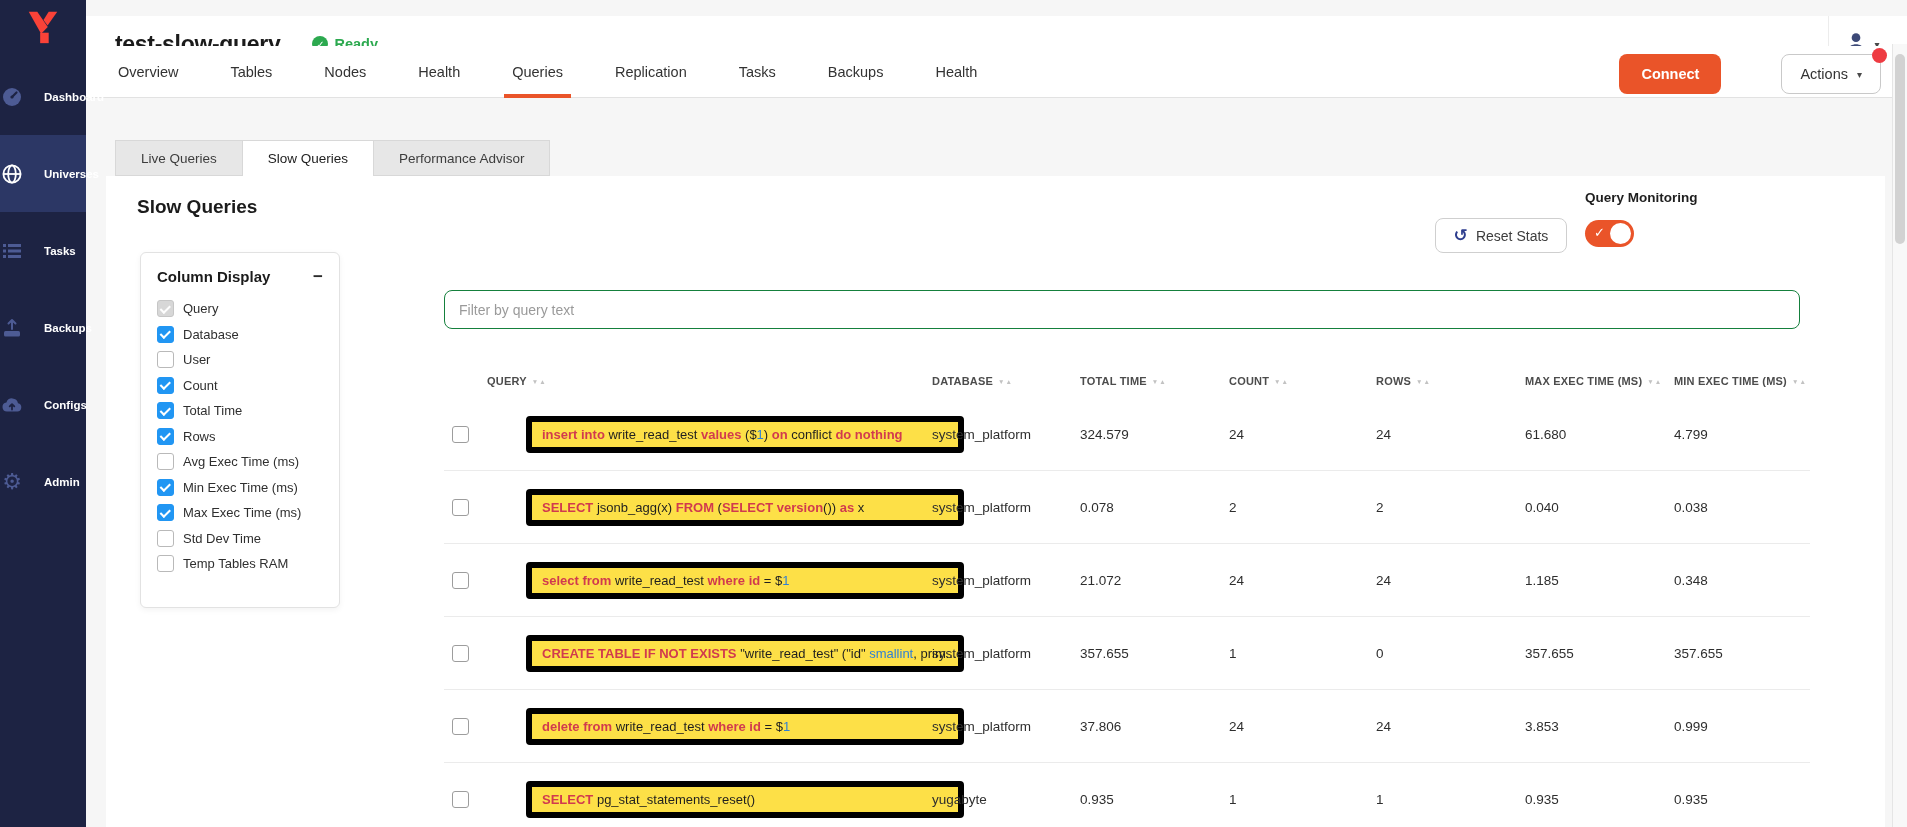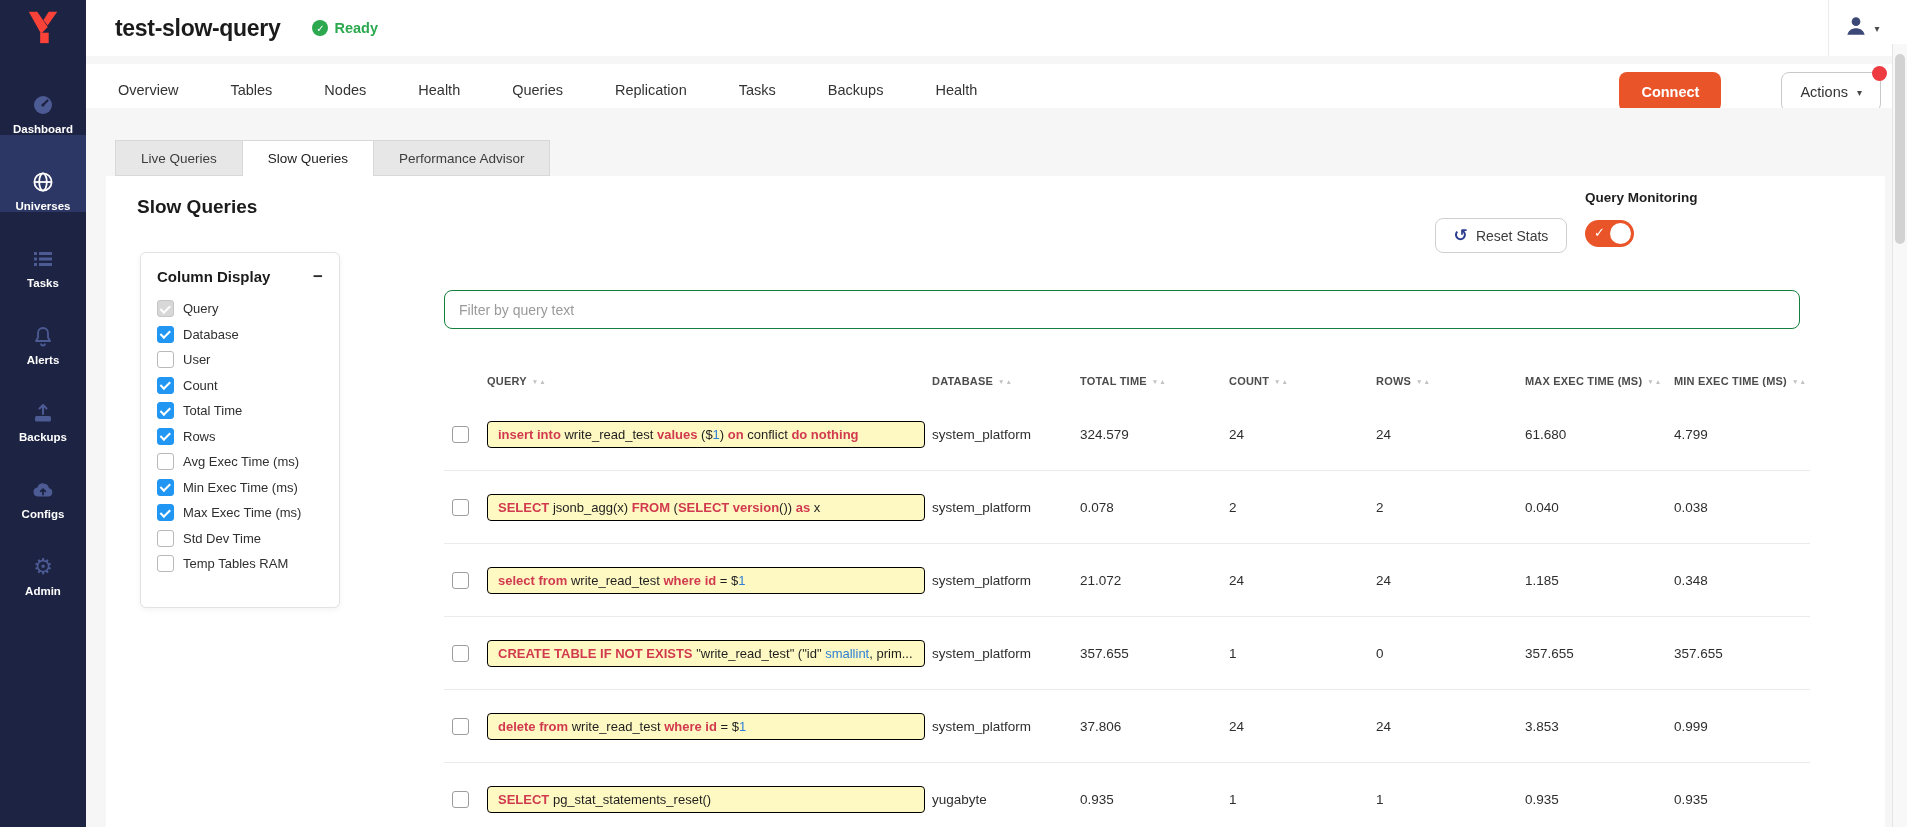--- a/index.html
+++ b/index.html
@@ -3,38 +3,38 @@
 <meta charset="utf-8">
 <style>
   * { margin:0; padding:0; box-sizing:border-box; }
   html,body { width:1907px; height:827px; overflow:hidden; }
   body { font-family:"Liberation Sans","DejaVu Sans",sans-serif; background:#f6f6f6; color:#2e2e2e; }
   .page { position:relative; width:1907px; height:827px; }
 
   
   .sidebar { position:absolute; left:0; top:0; width:86px; height:827px; background:#1d2343; z-index:5; }
   .logo { height:58px; display:flex; align-items:center; justify-content:center; cursor:pointer; }
-  .nav-item { height:77px; display:flex; flex-direction:column; align-items:center; justify-content:flex-end; gap:6px; color:#4d5b94; cursor:pointer; }
+  .nav-item { height:77px; display:flex; flex-direction:row; align-items:center; justify-content:flex-start; gap:20px; color:#4d5b94; cursor:pointer; }
   .nav-item.active { background:#2c3765; color:#ffffff; }
   .nav-label { color:#fff; font-size:11.5px; font-weight:700; }
   .nav-ico { width:24px; height:24px; display:flex; align-items:center; justify-content:center; }
   .glyph-gear { font-size:22px; line-height:1; }
 
   
   .main { position:absolute; left:86px; top:0; right:0; height:827px; }
-  .topbar { position:absolute; left:0; top:0; right:0; height:56px; background:#fff; display:flex; align-items:center;text-align:right; }
+  .topbar { position:absolute; left:0; top:16px; right:0; height:56px; background:#fff; display:flex; align-items:center;text-align:right; }
   .title { margin-left:29px; font-size:23px; font-weight:800; color:#1b1b1b; letter-spacing:-0.3px; }
   .ready { margin-left:32px; display:flex; align-items:center; gap:6px; }
   .ready-circle { width:16px; height:16px; border-radius:50%; background:#2ca94f; color:#fff; font-size:10px; font-weight:700; display:flex; align-items:center; justify-content:center; }
   .ready-label { color:#2ca94f; font-weight:700; font-size:14.5px; }
   .userbox { position:absolute; right:13px; top:0; width:66px; height:56px; border-left:1px solid #ececec; display:flex; align-items:center; justify-content:center; gap:5px; cursor:pointer; }
   .caret { font-size:10px; color:#4a4a4a; }
 
   
-  .tabbar { position:absolute; left:0; top:64px; right:0; height:52px; background:#fff; border-bottom:1px solid #e2e2e2; display:flex; align-items:stretch; padding-left:6px; }
+  .tabbar { position:absolute; left:0; top:46px; right:0; height:52px; background:#fff; border-bottom:1px solid #e2e2e2; display:flex; align-items:stretch; padding-left:6px; }
   .tab { display:flex; align-items:center; padding:0 26px; font-size:14.5px; color:#333; position:relative; cursor:pointer; }
   .tab.active::after { content:""; position:absolute; left:18px; right:18px; bottom:-1px; height:4px; background:#ea5429; }
   .tab-actions { position:absolute; right:26px; top:8px; display:flex; gap:26px;padding-left:16px; }
   .btn-connect { height:40px; padding:0 22px; background:#ea5429; color:#fff; font-weight:700; font-size:14.5px; border:none; border-radius:8px; cursor:pointer; font-family:inherit; }
   .btn-actions { height:40px; padding:0 18px; background:#fff; border:1px solid #c9c9c9; border-radius:8px; font-size:14.5px; color:#333; position:relative; display:flex; align-items:center; gap:9px; cursor:pointer; font-family:inherit;margin-left:34px; }
   .notif-dot { position:absolute; top:-7px; right:-7px; width:15px; height:15px; border-radius:50%; background:#ee3b42; }
 
   
   .content { position:absolute; left:0; top:108px; right:0; bottom:0; background:#f6f6f6; }
   .subtabs { position:absolute; left:29px; top:32px; height:36px; display:flex; z-index:3; }
@@ -75,21 +75,21 @@
   .cell { font-size:13.5px; color:#2e2e2e; }
   .hrow>:nth-child(1), .trow>:nth-child(1) { width:43px; flex:none; }
   .hrow>:nth-child(2), .trow>:nth-child(2) { width:445px; flex:none; }
   .hrow>:nth-child(3), .trow>:nth-child(3) { width:148px; flex:none; }
   .hrow>:nth-child(4), .trow>:nth-child(4) { width:149px; flex:none; }
   .hrow>:nth-child(5), .trow>:nth-child(5) { width:147px; flex:none; }
   .hrow>:nth-child(6), .trow>:nth-child(6) { width:149px; flex:none; }
   .hrow>:nth-child(7), .trow>:nth-child(7) { width:149px; flex:none; }
   .hrow>:nth-child(8), .trow>:nth-child(8) { width:136px; flex:none; }
   .rowcb { width:17px; height:17px; border:1px solid #9d9d9d; border-radius:3px; background:#fff; display:block; margin-left:8px; cursor:pointer; }
-  .qbox { width:438px; border:1px solid #000000; border-radius:4px; background:#fef9c3; padding:5px 10px; font-size:13px; white-space:pre; overflow:hidden; cursor:pointer; }
+  .qbox { width:438px; border:6px solid #000000; border-radius:4px; background:#fde047; padding:5px 10px; font-size:13px; white-space:pre; overflow:hidden; cursor:pointer;margin-left:39px; }
   .tok.kw  { color:#d13a4e; font-weight:700; }
   .tok.pl  { color:#1f1f1f; }
   .tok.num { color:#2f7fd6; }
   .tok.typ { color:#2f7fd6; }
 
   
   .scrollbar { position:absolute; right:0; top:44px; bottom:0; width:15px; background:#f8f8f8; border-left:1px solid #e5e5e5; }
   .scroll-thumb { position:absolute; left:2px; right:2px; top:10px; height:190px; background:#d2d2d2; border-radius:6px; cursor:pointer; }
 </style>
 </head>
@@ -137,29 +137,20 @@
             <rect x="8" y="5" width="13" height="3"></rect>
             <rect x="3" y="10.5" width="3" height="3"></rect>
             <rect x="8" y="10.5" width="13" height="3"></rect>
             <rect x="3" y="16" width="3" height="3"></rect>
             <rect x="8" y="16" width="13" height="3"></rect>
           </svg>
       </span>
       <span class="nav-label">Tasks</span>
     </div>
 
-    <div class="nav-item">
-      <span class="nav-ico">
-        <svg width="24" height="24" viewBox="0 0 24 24" fill="none" stroke="currentColor" stroke-width="1.8" stroke-linejoin="round">
-            <path d="M12 4a5 5 0 0 0-5 5v4.5L5 17h14l-2-3.5V9a5 5 0 0 0-5-5z"></path>
-            <path d="M10 19.5a2 2 0 0 0 4 0"></path>
-          </svg>
-      </span>
-      <span class="nav-label">Alerts</span>
-    </div>
 
     <div class="nav-item">
       <span class="nav-ico">
         <svg width="24" height="24" viewBox="0 0 24 24">
             <path d="M12 13V4M8.5 7.5 12 4l3.5 3.5" fill="none" stroke="currentColor" stroke-width="2" stroke-linecap="round" stroke-linejoin="round"></path>
             <rect x="4" y="15" width="16" height="5.5" rx="1.5" fill="currentColor"></rect>
           </svg>
       </span>
       <span class="nav-label">Backups</span>
     </div>

